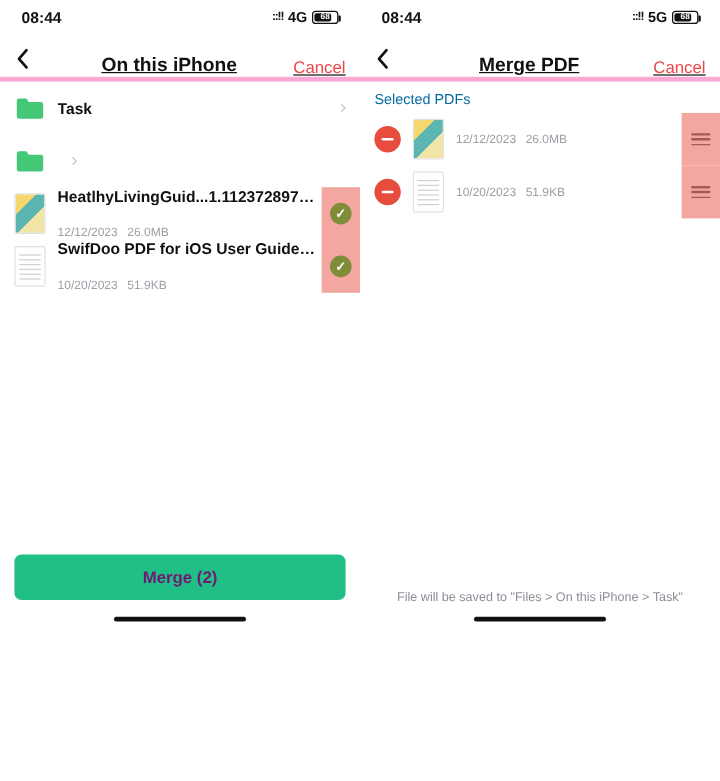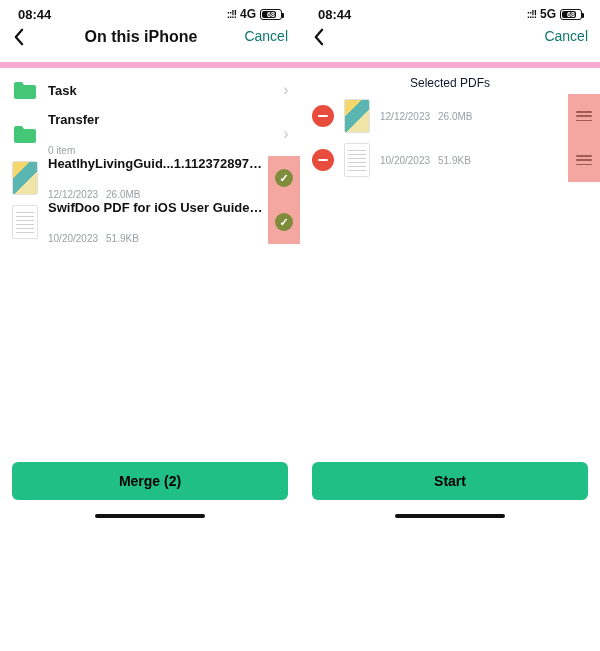--- a/index.html
+++ b/index.html
@@ -12,28 +12,28 @@
   .status-right { display: flex; align-items: center; gap: 4px; font-size: 11px; font-weight: 600; }
   .signal-dots { letter-spacing: -1px; font-weight: 900; font-size: 10px; }
   .net-label { font-size: 12px; font-weight: 700; }
   .battery { display: inline-flex; align-items: center; }
   .battery-body { width: 22px; height: 11px; border: 1px solid #111; border-radius: 3px; position: relative; display: flex; align-items: center; justify-content: center; }
   .battery-body::after { content: ""; position: absolute; right: -3px; top: 3px; width: 2px; height: 5px; background: #111; border-radius: 0 1px 1px 0; }
   .battery-fill { position: absolute; left: 1px; top: 1px; bottom: 1px; width: 70%; background: #111; border-radius: 2px; }
   .battery-num { position: relative; font-size: 7px; font-weight: 800; color: #fff; z-index: 1; }
 
   
-  .nav-header { height: 40px; display: flex; align-items: flex-start; justify-content: space-between; padding: 0 12px; border-bottom: 6px solid #f9a8d4; }
+  .nav-header { height: 40px; display: flex; align-items: flex-end; justify-content: space-between; padding: 0 12px; border-bottom: 4px solid #f9a8d4; text-decoration: underline; }
   .nav-back { width: 28px; font-size: 20px; font-weight: 300; text-align: left; cursor: pointer; }
   .nav-title { font-size: 16px; font-weight: 800; flex: 1; text-align: center; }
-  .nav-cancel { font-size: 14px; color: #0f766e; cursor: pointer; min-width: 46px; text-align: right; }
+  .nav-cancel { font-size: 14px; color: #ef4444; cursor: pointer; min-width: 46px; text-align: right; }
 
   
   .list { flex: 1; overflow: hidden; }
-  .section-label { font-size: 12px; color: #0f172a; padding: 8px 12px 4px; font-weight: 500; text-align: center; }
+  .section-label { font-size: 12px; color: #0369a1; padding: 8px 12px 4px; font-weight: 500; }
 
   .row { display: flex; align-items: center; height: 44px; padding-left: 12px; position: relative; }
   .row-icon { width: 26px; height: 26px; display: flex; align-items: center; justify-content: center; margin-right: 10px; flex-shrink: 0; }
   .folder-icon svg { width: 24px; height: 20px; }
   .thumb { width: 26px; height: 34px; border: 1px solid #e0e0e0; border-radius: 2px; background: #fff; display: flex; flex-direction: column; overflow: hidden; position: relative; flex-shrink: 0; margin-right: 10px; }
   .thumb.colorful { background: linear-gradient(135deg, #f5d76e 30%, #5bb5b0 30%, #5bb5b0 60%, #f0e4a7 60%); }
   .thumb.doc::before, .thumb.doc::after { content: ""; position: absolute; left: 3px; right: 3px; height: 1px; background: #d0d0d0; }
   .thumb.doc::before { top: 6px; }
   .thumb.doc::after { top: 10px; box-shadow: 0 4px 0 #d0d0d0, 0 8px 0 #d0d0d0, 0 12px 0 #d0d0d0, 0 16px 0 #d0d0d0; }
 
@@ -49,21 +49,21 @@
 
   
   .remove-btn { width: 22px; height: 22px; border-radius: 50%; background: #e84c3d; display: flex; align-items: center; justify-content: center; margin-right: 10px; flex-shrink: 0; cursor: pointer; }
   .remove-btn .bar { width: 10px; height: 2px; background: #fff; border-radius: 1px; }
   .drag-col { width: 32px; display: flex; align-items: center; justify-content: center; align-self: stretch; background: #f3a7a0; cursor: grab; }
   .drag-lines { width: 16px; height: 10px; display: flex; flex-direction: column; justify-content: space-between; }
   .drag-lines div { height: 1.5px; background: #a55b55; border-radius: 1px; }
 
   
   .footer-note { font-size: 10.5px; color: #8a8f98; text-align: center; padding: 0 10px 4px; }
-  .primary-btn { margin: 4px 12px 8px; height: 38px; background: #1fbf86; border: none; border-radius: 6px; color: #000000; font-size: 14px; font-weight: 700; display: flex; align-items: center; justify-content: center; cursor: pointer; }
+  .primary-btn { margin: 4px 12px 8px; height: 38px; background: #1fbf86; border: none; border-radius: 6px; color: #701a75; font-size: 14px; font-weight: 700; display: flex; align-items: center; justify-content: center; cursor: pointer; }
   .home-indicator { width: 110px; height: 4px; background: #111; border-radius: 3px; margin: 6px auto 8px; }
 
   .spacer { flex: 1; }
 </style>
 </head>
 <body>
 
 <div class="screens">
 
   <div class="screen">
@@ -104,26 +104,20 @@
         </div>
         <span class="row-chevron">›</span>
       </div>
 
       <div class="row">
         <span class="row-icon folder-icon">
           <svg viewBox="0 0 24 20">
               <path d="M1 4 a2 2 0 0 1 2-2 h6 l2 3 h10 a2 2 0 0 1 2 2 v10 a2 2 0 0 1-2 2 H3 a2 2 0 0 1-2-2 Z" fill="#44c776"></path>
             </svg>
         </span>
-        <div class="row-main">
-          <span class="row-title">Transfer</span>
-          <span class="row-sub">
-              <span>0 item</span>
-            </span>
-        </div>
         <span class="row-chevron">›</span>
       </div>
 
       <div class="row">
         <span class="thumb colorful"></span>
         <div class="row-main">
           <span class="row-title">HeatlhyLivingGuid...1.11237289703.pdf</span>
           <span class="row-sub">
             <span>12/12/2023</span>
             <span>26.0MB</span>
@@ -168,20 +162,21 @@
         </span>
       </div>
     </div>
 
     <div class="nav-header">
       <span class="nav-back">
         <svg width="13" height="18" viewBox="0 0 12 20">
             <path d="M10 2 L3 10 L10 18" stroke="#111" stroke-width="2.5" fill="none" stroke-linecap="round" stroke-linejoin="round"></path>
           </svg>
       </span>
+      <span class="nav-title">Merge PDF</span>
       <span class="nav-cancel">Cancel</span>
     </div>
 
     <div class="section-label">Selected PDFs</div>
 
     <div class="list">
 
       <div class="row">
         <span class="remove-btn">
             <span class="bar"></span>
@@ -217,16 +212,16 @@
           <span class="drag-lines">
               <div></div>
               <div></div>
               <div></div>
             </span>
         </span>
       </div>
     </div>
 
     <div class="spacer"></div>
-    <button class="primary-btn">Start</button>
+    <div class="footer-note">File will be saved to "Files &gt; On this iPhone &gt; Task"</div>
     <div class="home-indicator"></div>
   </div>
 </div>
 
 </body></html>

